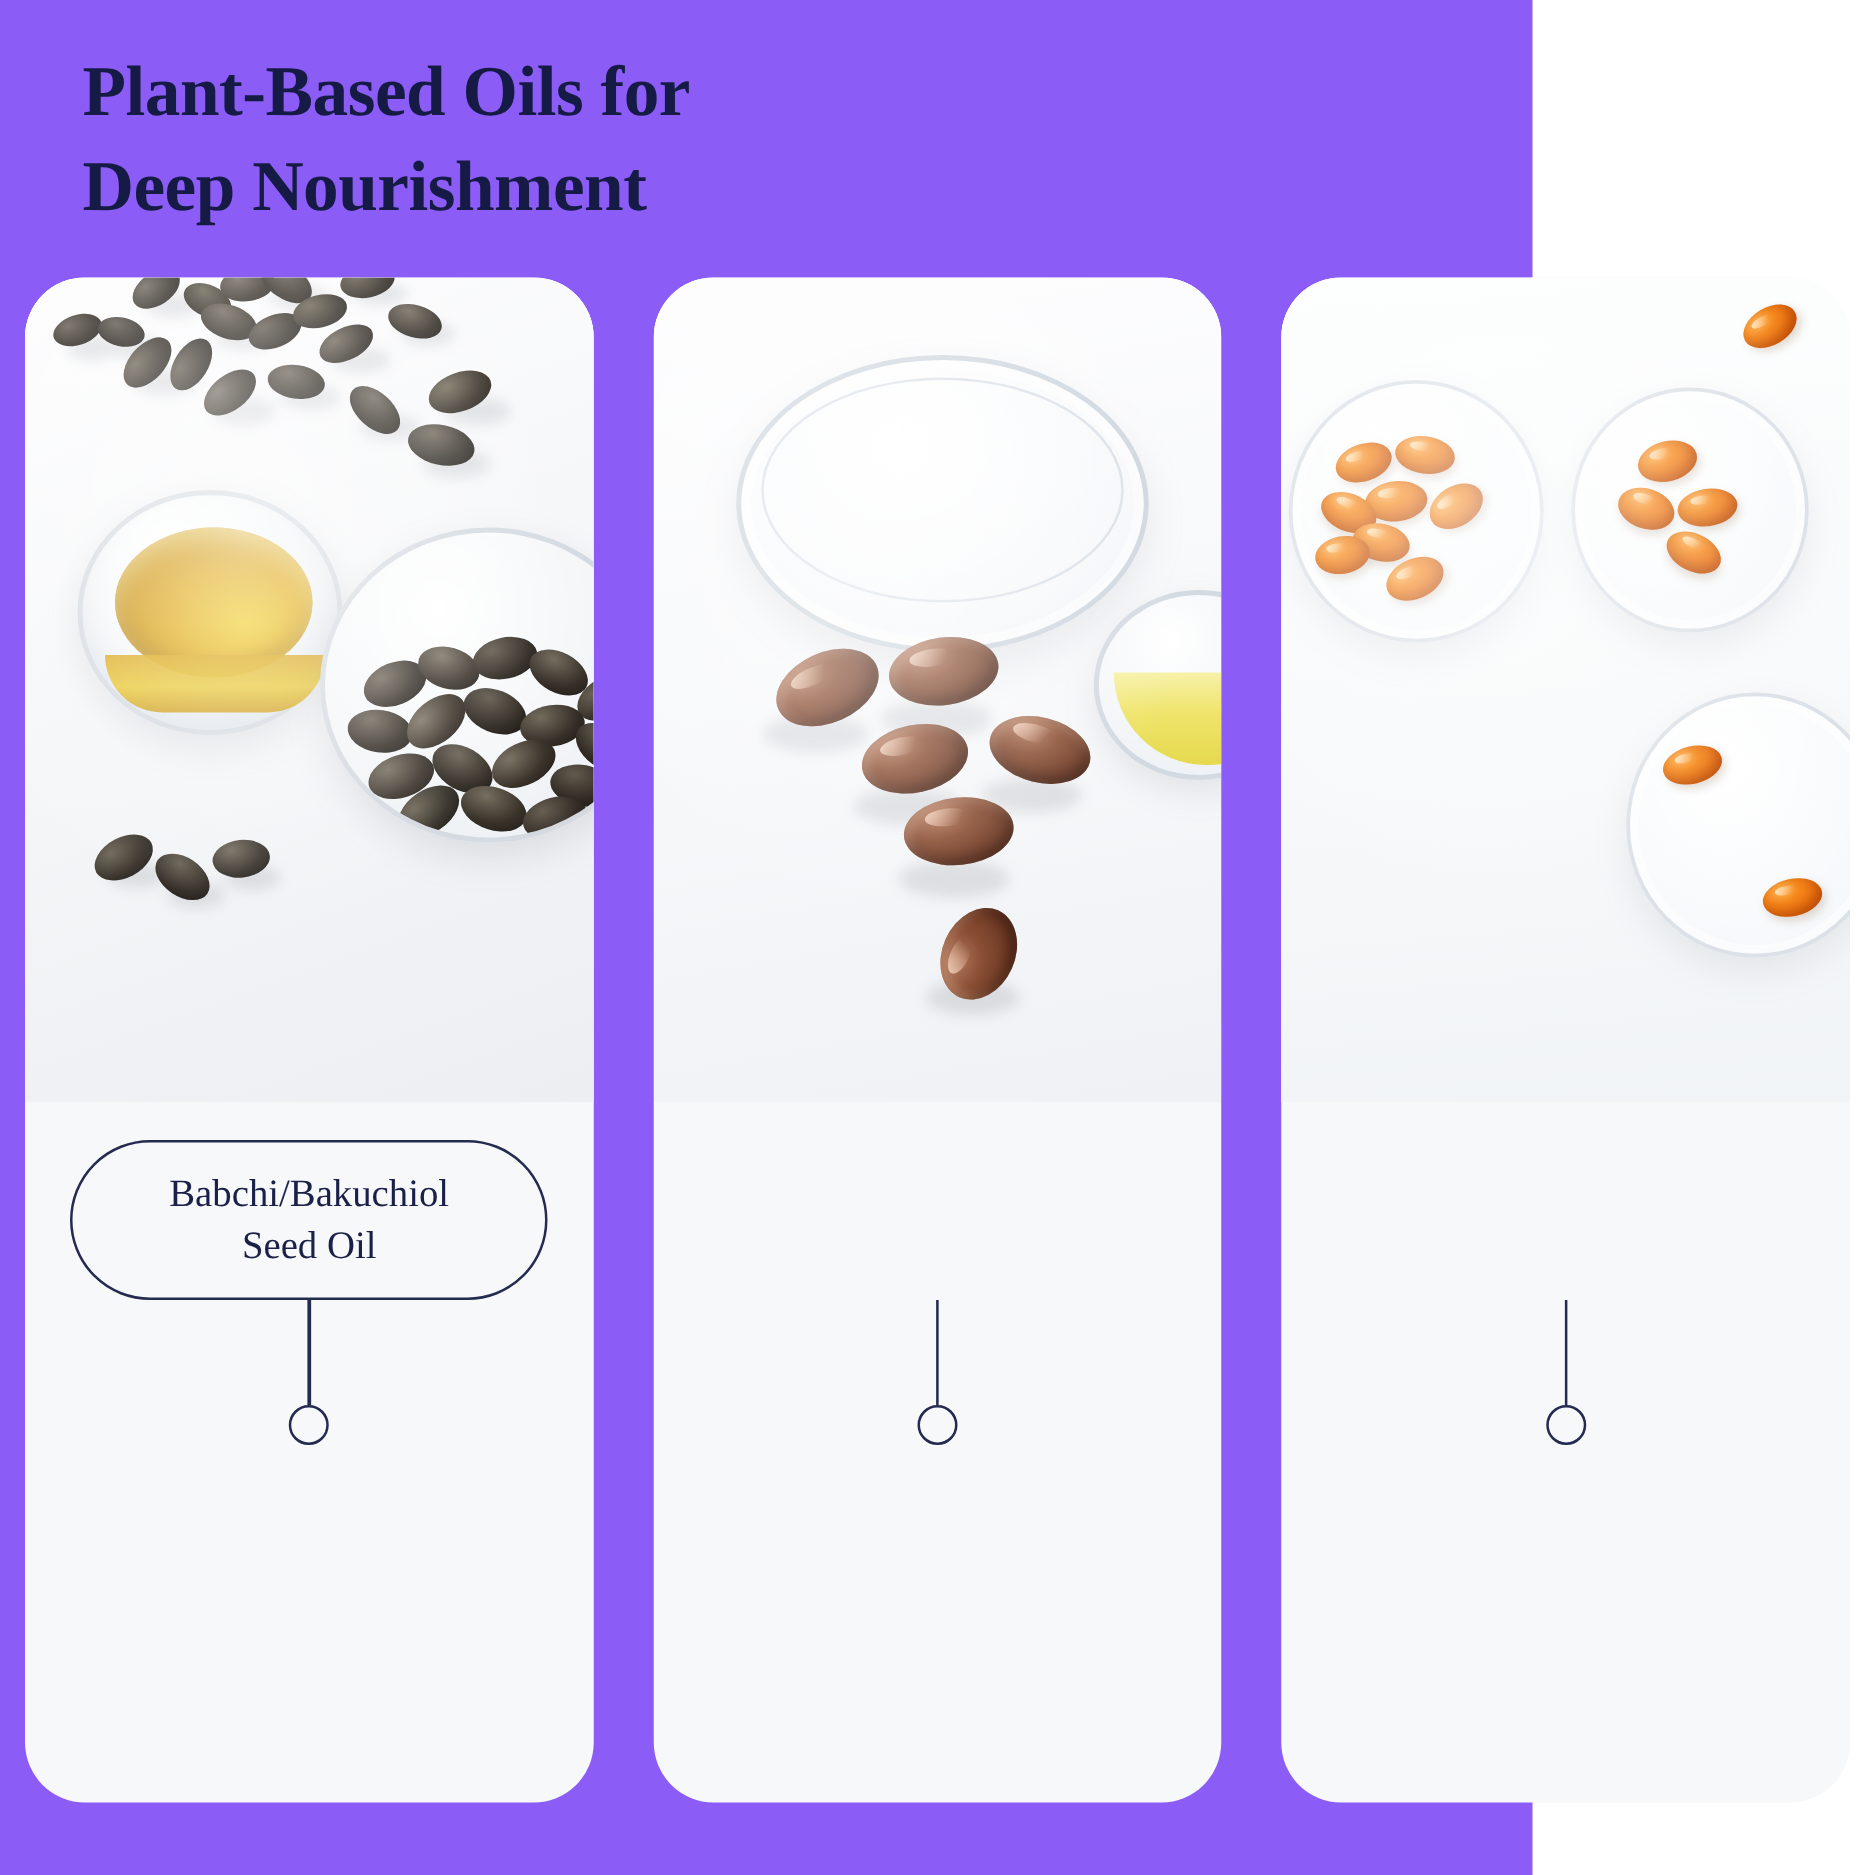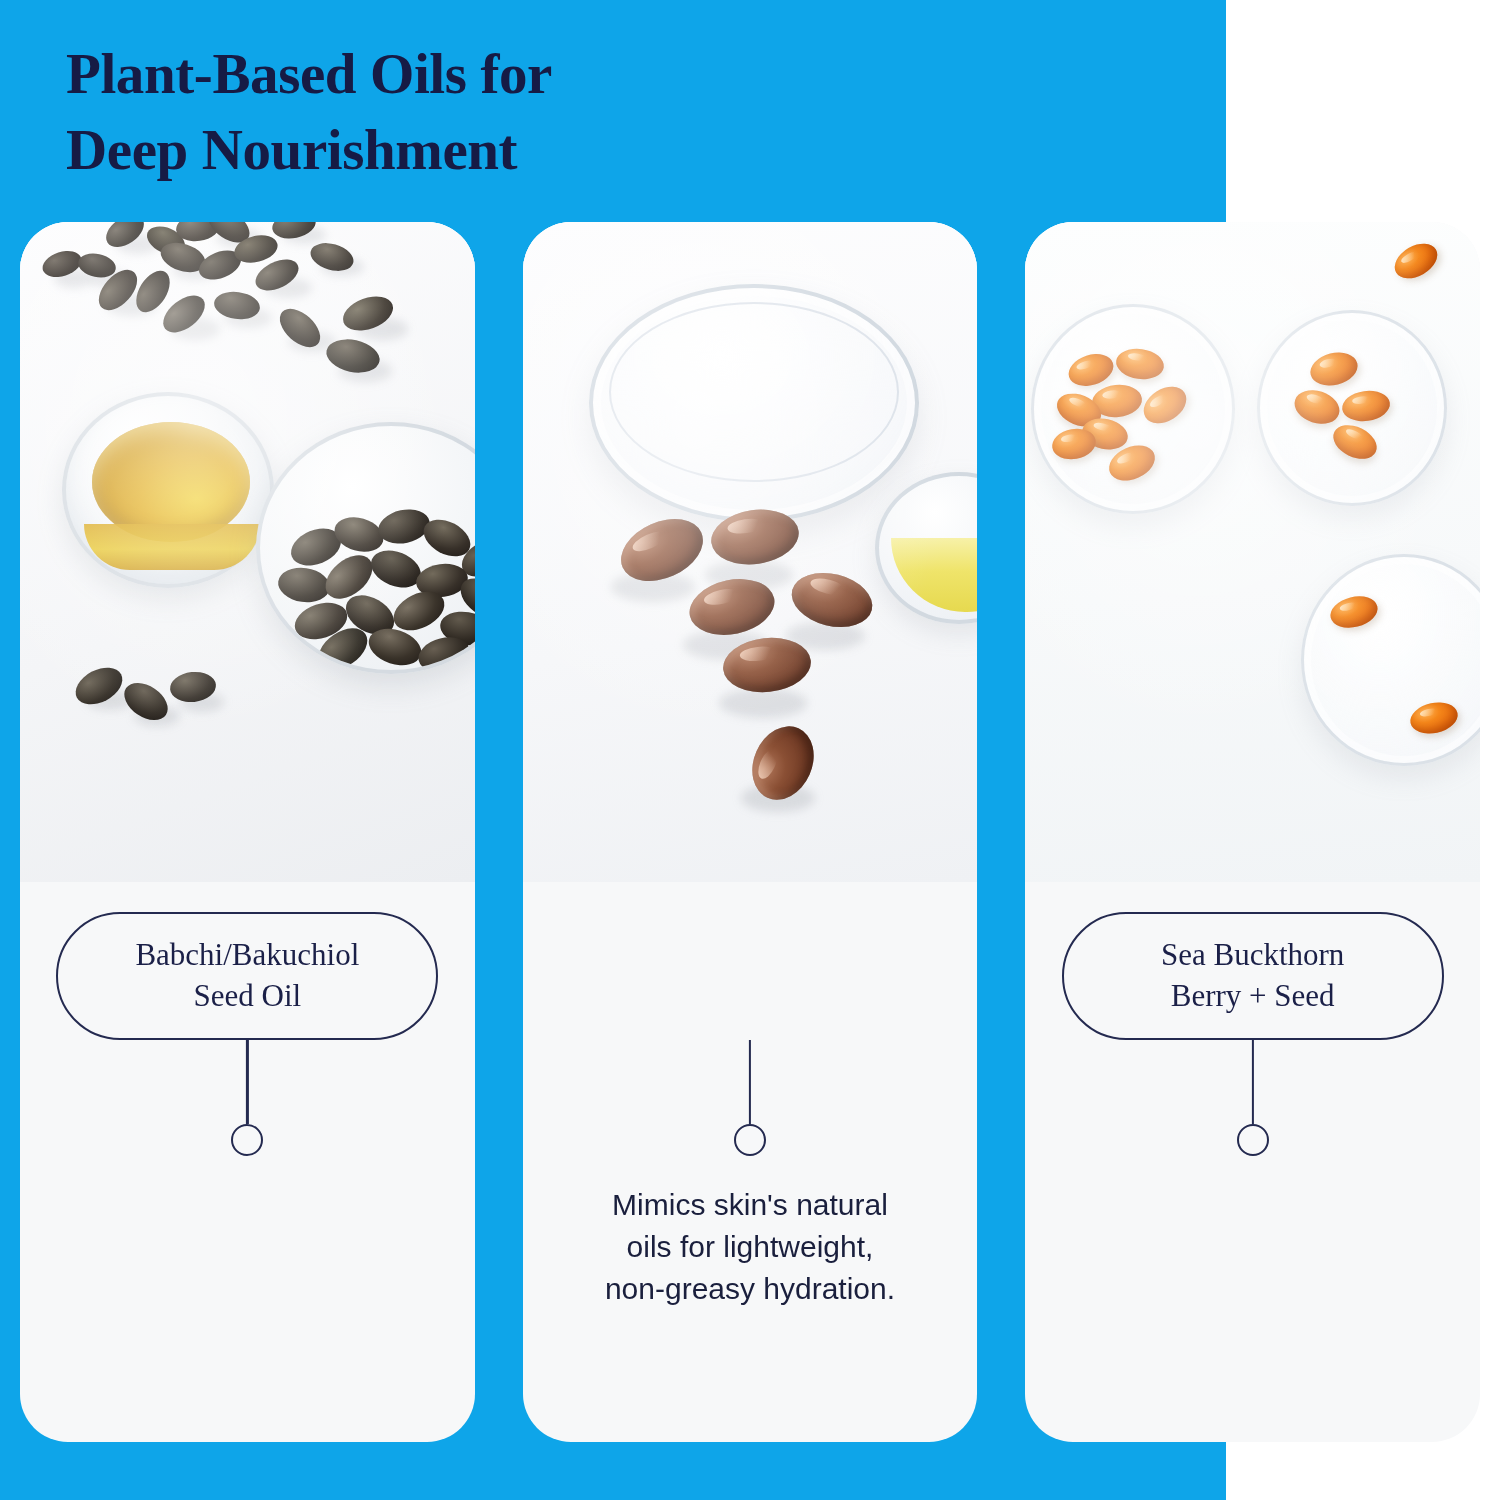--- a/index.html
+++ b/index.html
@@ -9,21 +9,21 @@
     height: 1500px;
     background: #ffffff;
     font-family: "Liberation Sans", sans-serif;
     overflow: hidden;
   }
 
   .page {
     position: relative;
     width: 1226px;
     height: 1500px;
-    background: #0ea5e9;
+    background: #8b5cf6;
   }
 
   
   .title {
     position: absolute;
     left: 66px;
     top: 36px;
     width: 900px;
     font-family: "Liberation Serif", serif;
     font-weight: 700;
@@ -388,23 +388,20 @@
           <div class="jseed" style="left:222px; top:512px; width:76px; height:58px; transform:rotate(-66deg);"></div>
         </div>
       </div>
 
 
       <div class="connector">
         <span class="stem"></span>
         <span class="dot"></span>
       </div>
 
-      <p class="caption">Mimics skin's natural
-oils for lightweight,
-non-greasy hydration.</p>
     </div>
 
     <div class="card">
       <div class="photo">
         <div class="photo-inner">
           <div class="p3-bg"></div>
 
           <div class="p3-dish" style="left:6px; top:82px; width:204px; height:210px;">
             <div class="berry" style="left:34px; top:48px; width:46px; height:30px; transform:rotate(-18deg);"></div>
             <div class="berry" style="left:82px; top:42px; width:48px; height:30px; transform:rotate(8deg);"></div>
@@ -425,22 +422,20 @@
 
           <div class="berry" style="left:368px; top:24px; width:46px; height:30px; transform:rotate(-30deg);"></div>
 
           <div class="p3-dish" style="left:276px; top:332px; width:206px; height:212px;">
             <div class="berry" style="left:26px; top:40px; width:48px; height:30px; transform:rotate(-14deg);"></div>
             <div class="berry" style="left:106px;top:146px; width:48px; height:30px; transform:rotate(-12deg);"></div>
           </div>
         </div>
       </div>
 
-      <div class="pill">Sea Buckthorn
-Berry + Seed</div>
 
       <div class="connector">
         <span class="stem"></span>
         <span class="dot"></span>
       </div>
 
     </div>
 
   </div>
 </div>

